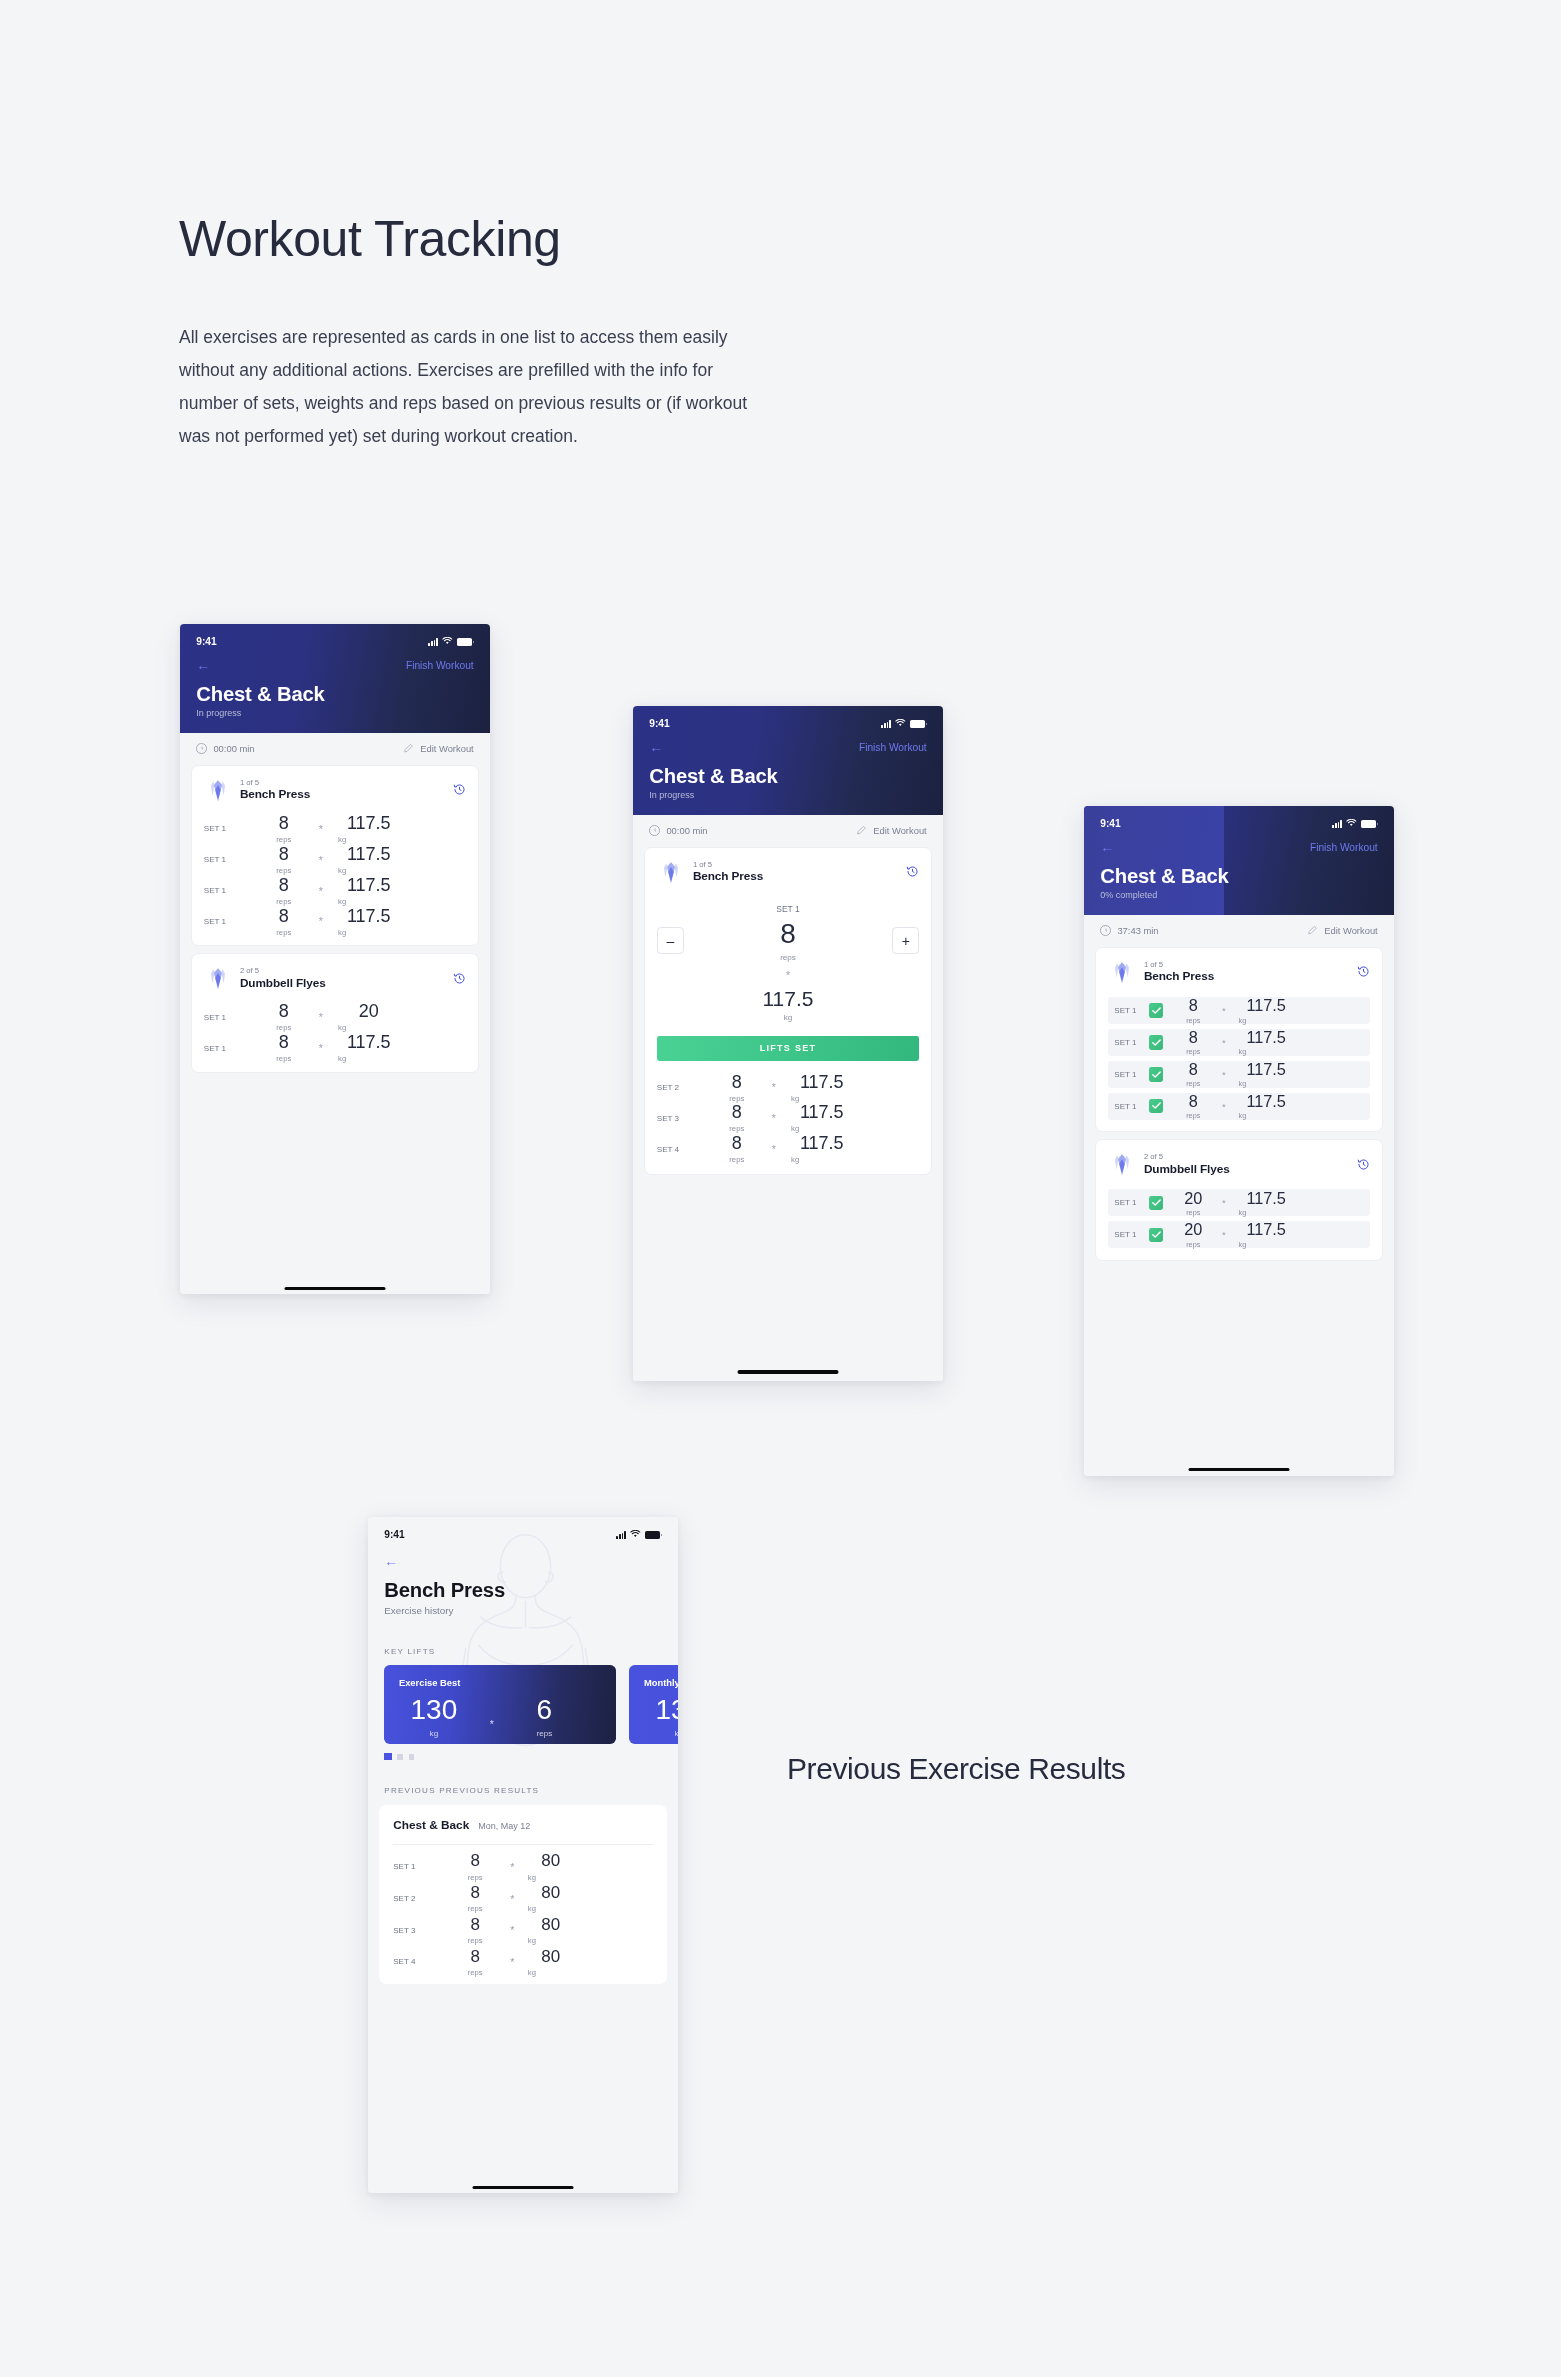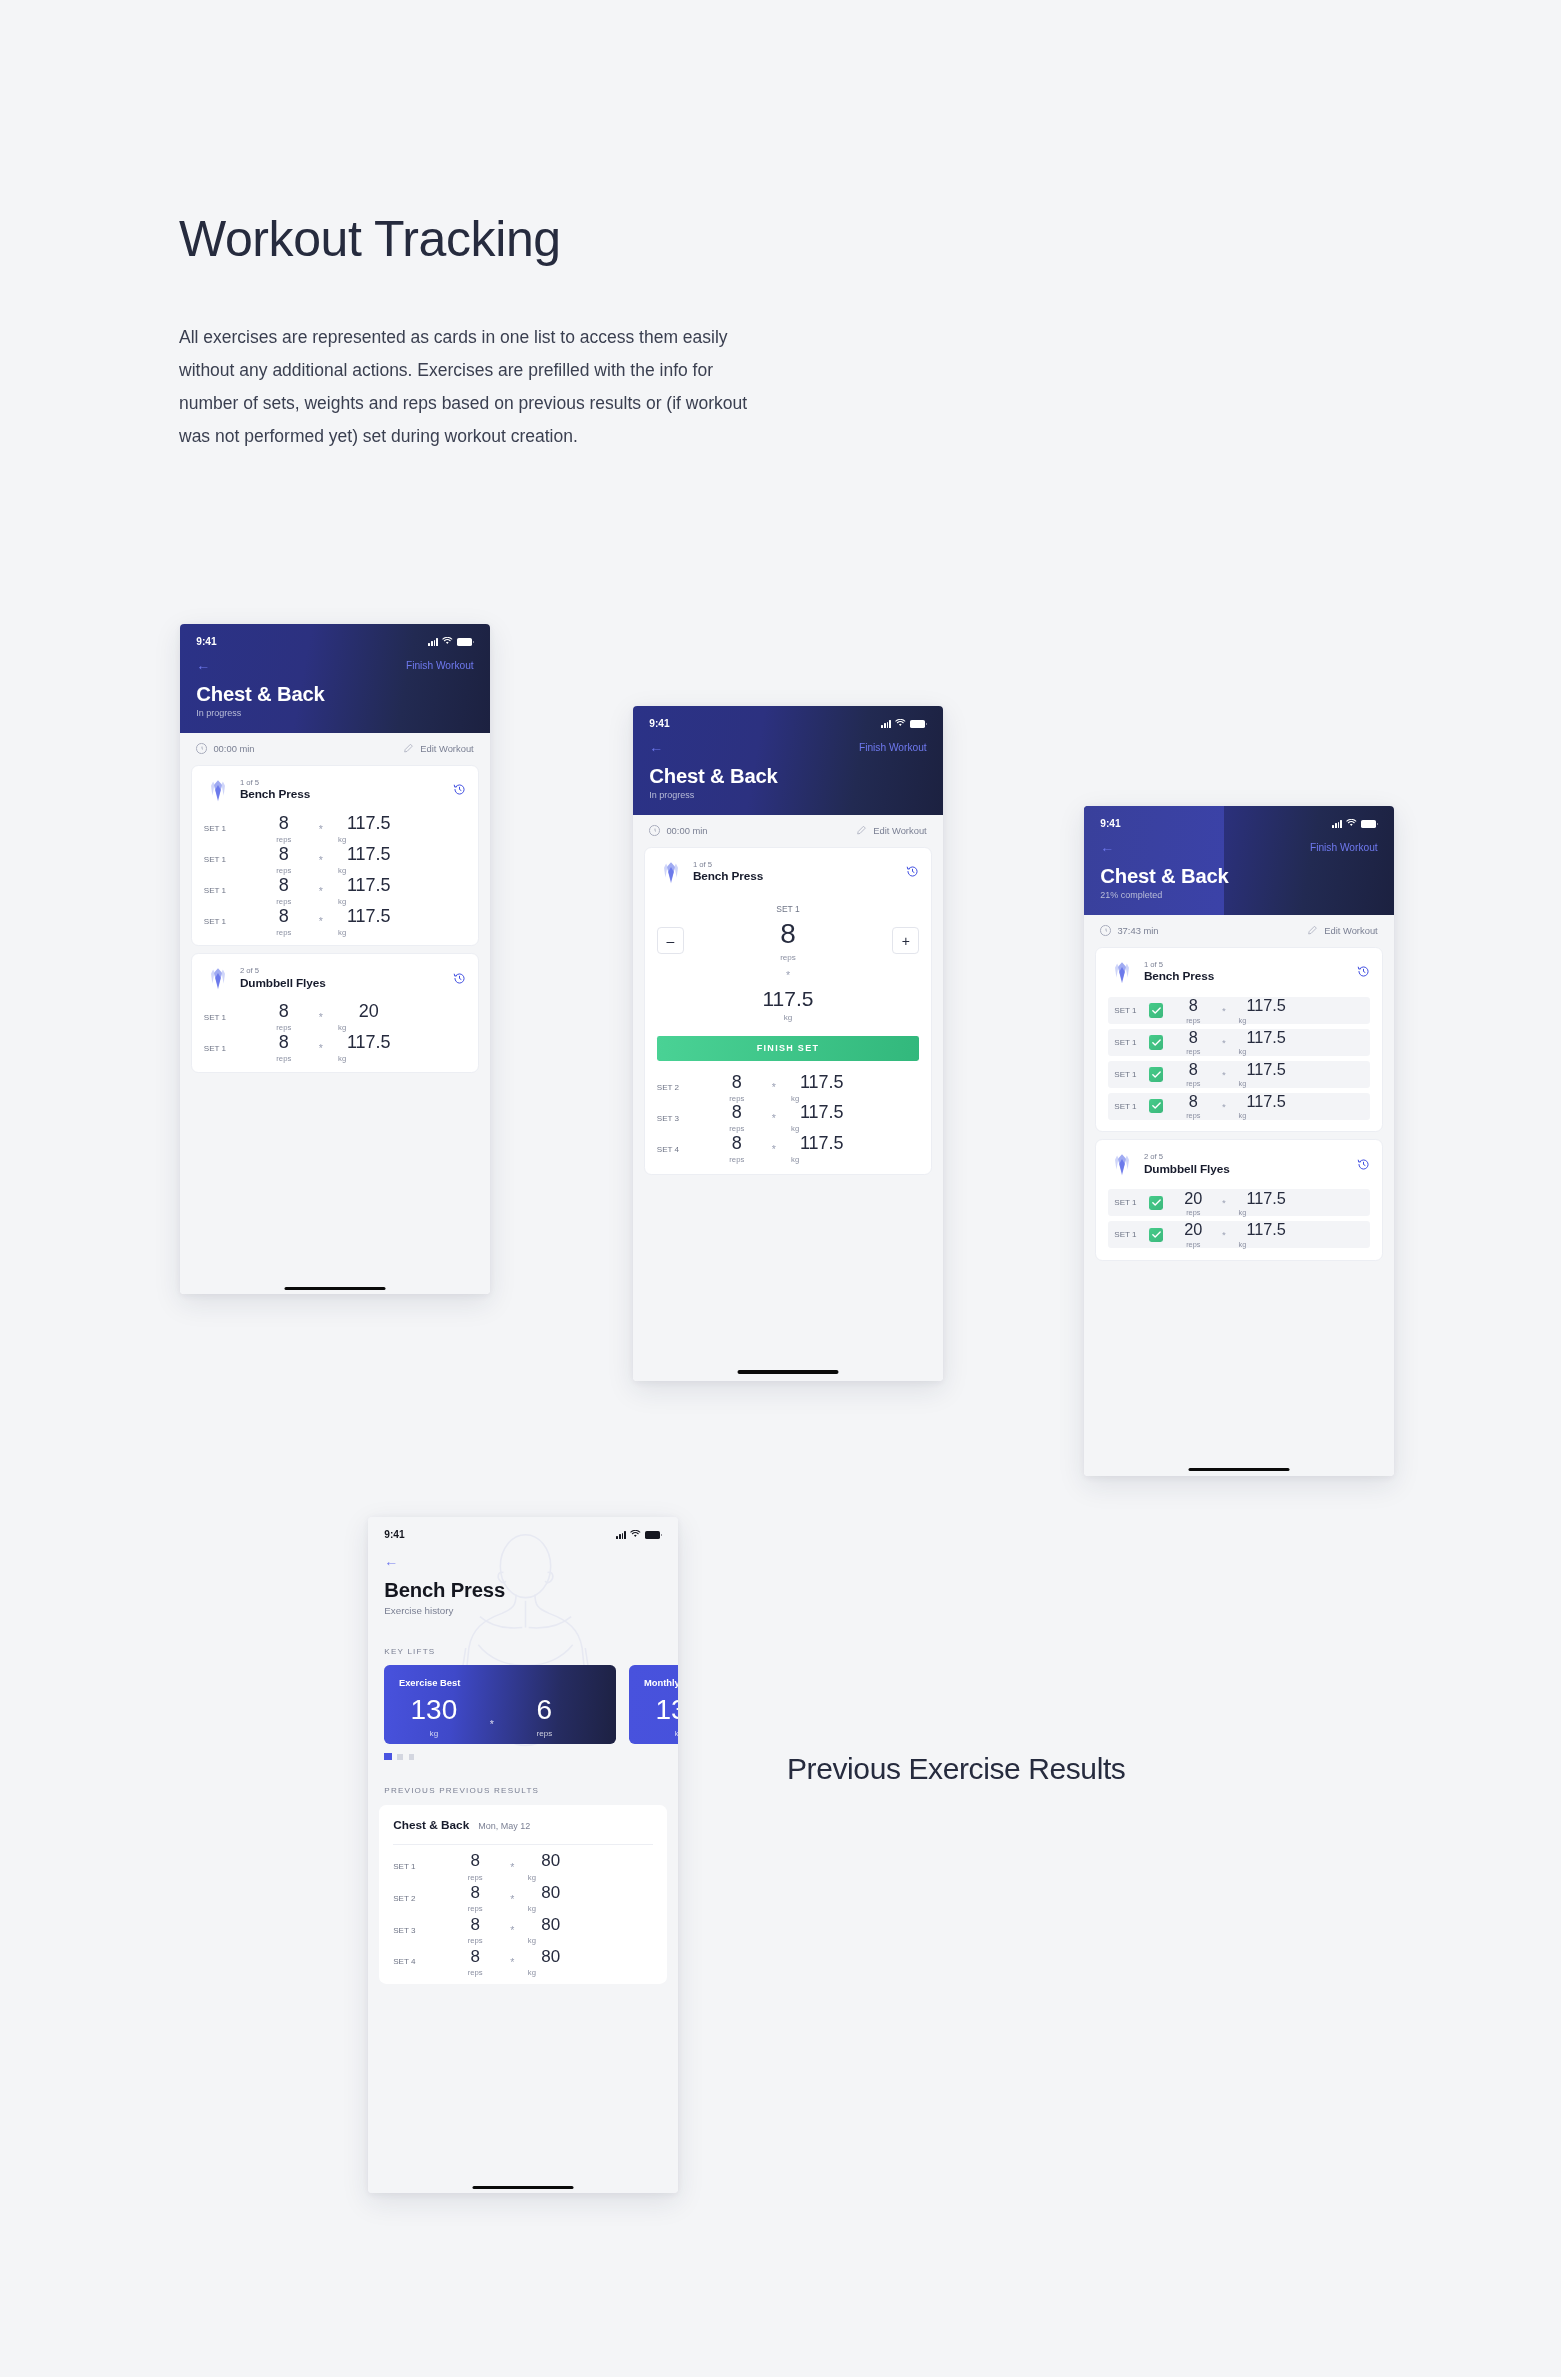--- a/index.html
+++ b/index.html
@@ -407,21 +407,21 @@
           <span class="step-btn" style="width:27px;height:27px;font-size:14px;">+</span>
         </div>
 
         <div class="set-title-c" style="font-size:10.6px; margin-top:7.3px; color:#9aa0b4;">*</div>
 
         <div class="big-col" style="margin-top:6.5px;">
           <span class="val" style="font-size:21px;">117.5</span>
           <span class="unit" style="font-size:8.1px;margin-top:4.9px;">kg</span>
         </div>
 
-        <div class="finish-btn" style="margin-top:14px;height:25px;line-height:25px;font-size:9px;">FINISH SET</div>
+        <div class="finish-btn" style="margin-top:14px;height:25px;line-height:25px;font-size:9px;">LIFTS SET</div>
 
         <div class="set-row" style="margin-top:14.6px;height:24.4px;">
           <span class="set-label" style="font-size:8.1px;width:57px;">SET 2</span>
           <span class="col" style="width:46px;">
             <span class="val" style="font-size:18px;">8</span>
             <span class="unit" style="font-size:7.7px;margin-top:4.1px;">reps</span>
           </span>
           <span class="star" style="width:28px;font-size:10.6px;">*</span>
           <span class="col" style="width:68px;">
             <span class="val" style="font-size:18px;">117.5</span>
@@ -482,21 +482,21 @@
                 <span class="body"></span>
                 <span class="tip"></span>
               </span>
           </span>
         </div>
         <div class="navrow" style="margin-top:8.1px; height:14.6px;">
           <span class="back-arrow" style="font-size:14px;">←</span>
           <span class="finish-link" style="font-size:10.2px;">Finish Workout</span>
         </div>
         <div class="wk-title" style="font-size:20.3px; margin-top:9.8px;">Chest &amp; Back</div>
-        <div class="wk-sub" style="font-size:9px; margin-top:2.4px;">21% completed</div>
+        <div class="wk-sub" style="font-size:9px; margin-top:2.4px;">0% completed</div>
       </div>
 
       <div class="metabar" style="padding:10.6px 16.3px; font-size:9.4px;">
         <span class="meta-l">
           <span class="clock-ic" style="width:10.6px;height:10.6px;margin-right:6.5px;"></span>
           <span>37:43 min</span>
         </span>
         <span class="meta-r">
           <span class="pencil-ic" style="width:10.6px;height:10.6px;margin-right:6.5px;">
             <svg viewBox="0 0 16 16" fill="none">

